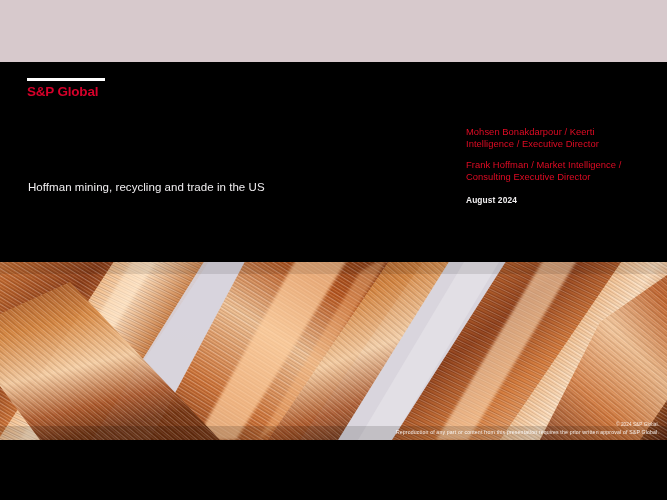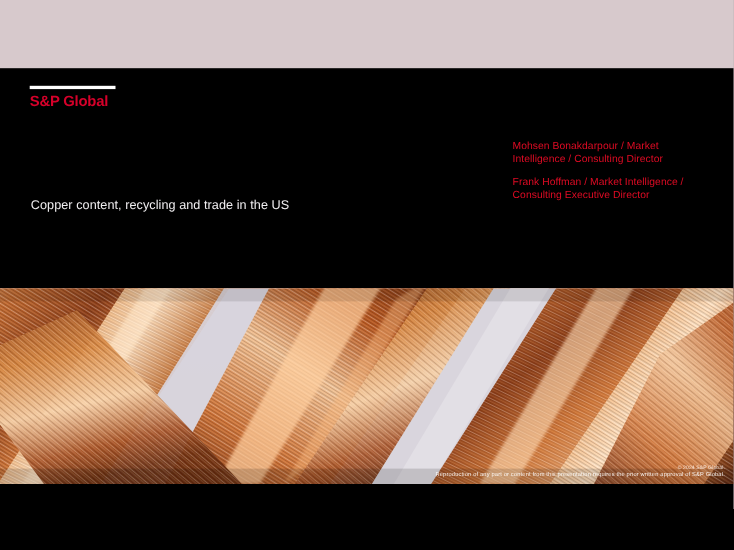--- a/index.html
+++ b/index.html
@@ -143,26 +143,27 @@
 <div id="viewport">
 
   <div id="slide">
 
     <div id="logo">
       <div id="logo-bar"></div>
       <div id="logo-text">S&amp;P Global</div>
     </div>
 
     <div id="headline-block">
-      <div id="slide-subtitle">Copper content, recycling and trade in the US</div>
+      <div id="slide-subtitle">Hoffman mining, recycling and trade in the US</div>
     </div>
 
     <div id="authors-block">
-      <div class="author-line">Mohsen Bonakdarpour / Market Intelligence / Consulting Director</div>
+      <div class="author-line">Mohsen Bonakdarpour / Keerti Intelligence / Executive Director</div>
       <div class="author-line">Frank Hoffman / Market Intelligence / Consulting Executive Director</div>
+      <div id="slide-date">August 2024</div>
     </div>
 
     <div id="photo">
       <svg width="667" height="178" viewBox="0 0 667 178" preserveAspectRatio="none">
         <defs>
 
           <linearGradient id="bgGrad" x1="0" y1="0" x2="0" y2="1">
             <stop offset="0%" stop-color="#dcd9e0"></stop>
             <stop offset="100%" stop-color="#cfccd5"></stop>
           </linearGradient>

